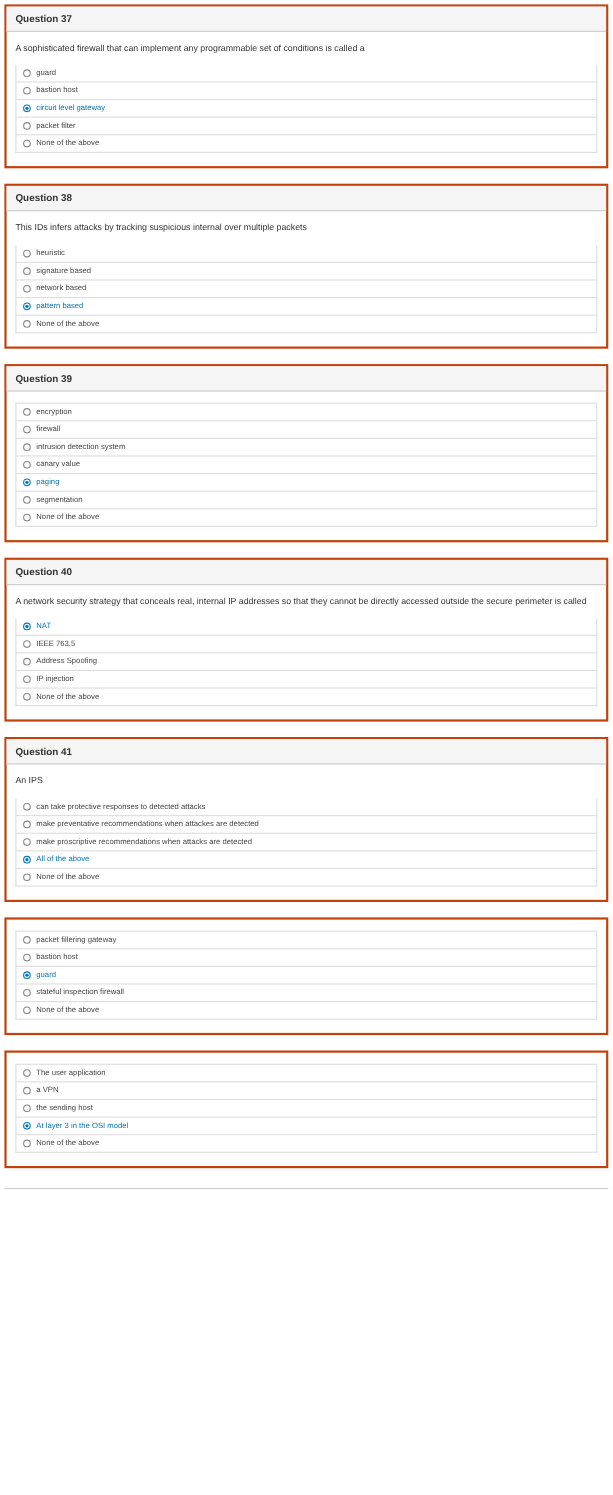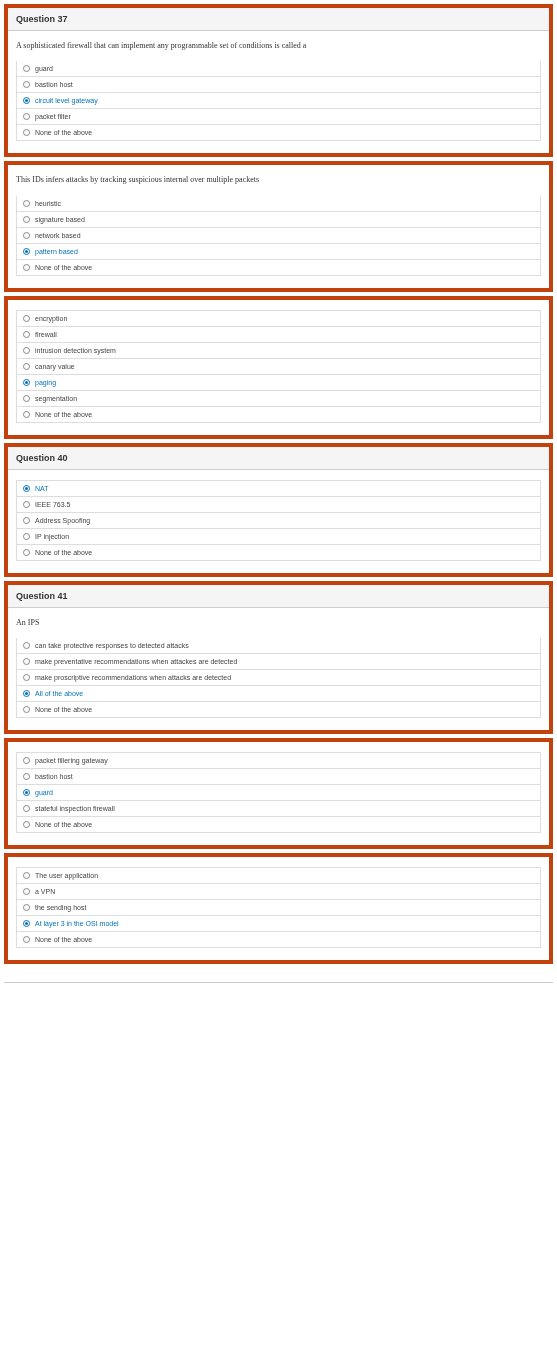--- a/index.html
+++ b/index.html
@@ -1,20 +1,20 @@
 <!DOCTYPE html>
 <html><head>
 <meta charset="utf-8">
 <style>
 * { box-sizing: border-box; margin: 0; padding: 0; }
 body { background: #fff; font-family: Arial, Helvetica, sans-serif; font-size: 8px; color: #333; padding: 4px; }
-.question-card { border: 4px solid #c2410c; margin-bottom: 4px; }
+.question-card { border: 2px solid #c2410c; margin-bottom: 14px; }
 .question-header { background: #f5f5f5; border-bottom: 1px solid #ccc; padding: 6px 8px; font-weight: bold; font-size: 9px; }
 .question-body { padding: 10px 8px 12px; }
-.prompt { font-size: 8px; margin-bottom: 10px; line-height: 1.3; font-family: Liberation Serif, serif; }
+.prompt { font-size: 8px; margin-bottom: 10px; line-height: 1.3; }
 .option { border: 1px solid #ddd; border-top: none; padding: 4px 6px; display: flex; align-items: center; gap: 5px; font-size: 7px; color: #444; }
 .option:first-of-type { border-top: 1px solid #ddd; }
 .radio { width: 7px; height: 7px; border: 1px solid #888; border-radius: 50%; flex-shrink: 0; display: flex; align-items: center; justify-content: center; }
 .radio.selected { border-color: #0374b5; }
 .radio.selected::after { content: ""; width: 3px; height: 3px; background: #0374b5; border-radius: 50%; display: block; }
 .option.selected .opt-label { color: #0374b5; }
 hr.footer-rule { border: none; border-top: 1px solid #ccc; margin-top: 18px; }
 </style>
 </head>
 <body>
@@ -40,20 +40,21 @@
           <span class="radio"></span>
           <span class="opt-label">packet filter</span>
         </div>
         <div class="option">
           <span class="radio"></span>
           <span class="opt-label">None of the above</span>
         </div>
       </div>
     </div>
     <div class="question-card">
+      <div class="question-header">Question 38</div>
       <div class="question-body">
         <div class="prompt">This IDs infers attacks by tracking suspicious internal over multiple packets</div>
         <div class="option">
           <span class="radio"></span>
           <span class="opt-label">heuristic</span>
         </div>
         <div class="option">
           <span class="radio"></span>
           <span class="opt-label">signature based</span>
         </div>
@@ -65,20 +66,21 @@
           <span class="radio selected"></span>
           <span class="opt-label">pattern based</span>
         </div>
         <div class="option">
           <span class="radio"></span>
           <span class="opt-label">None of the above</span>
         </div>
       </div>
     </div>
     <div class="question-card">
+      <div class="question-header">Question 39</div>
       <div class="question-body">
         <div class="option">
           <span class="radio"></span>
           <span class="opt-label">encryption</span>
         </div>
         <div class="option">
           <span class="radio"></span>
           <span class="opt-label">firewall</span>
         </div>
         <div class="option">
@@ -99,20 +101,21 @@
         </div>
         <div class="option">
           <span class="radio"></span>
           <span class="opt-label">None of the above</span>
         </div>
       </div>
     </div>
     <div class="question-card">
       <div class="question-header">Question 40</div>
       <div class="question-body">
+        <div class="prompt">A network security strategy that conceals real, internal IP addresses so that they cannot be directly accessed outside the secure perimeter is called</div>
         <div class="option selected">
           <span class="radio selected"></span>
           <span class="opt-label">NAT</span>
         </div>
         <div class="option">
           <span class="radio"></span>
           <span class="opt-label">IEEE 763.5</span>
         </div>
         <div class="option">
           <span class="radio"></span>

